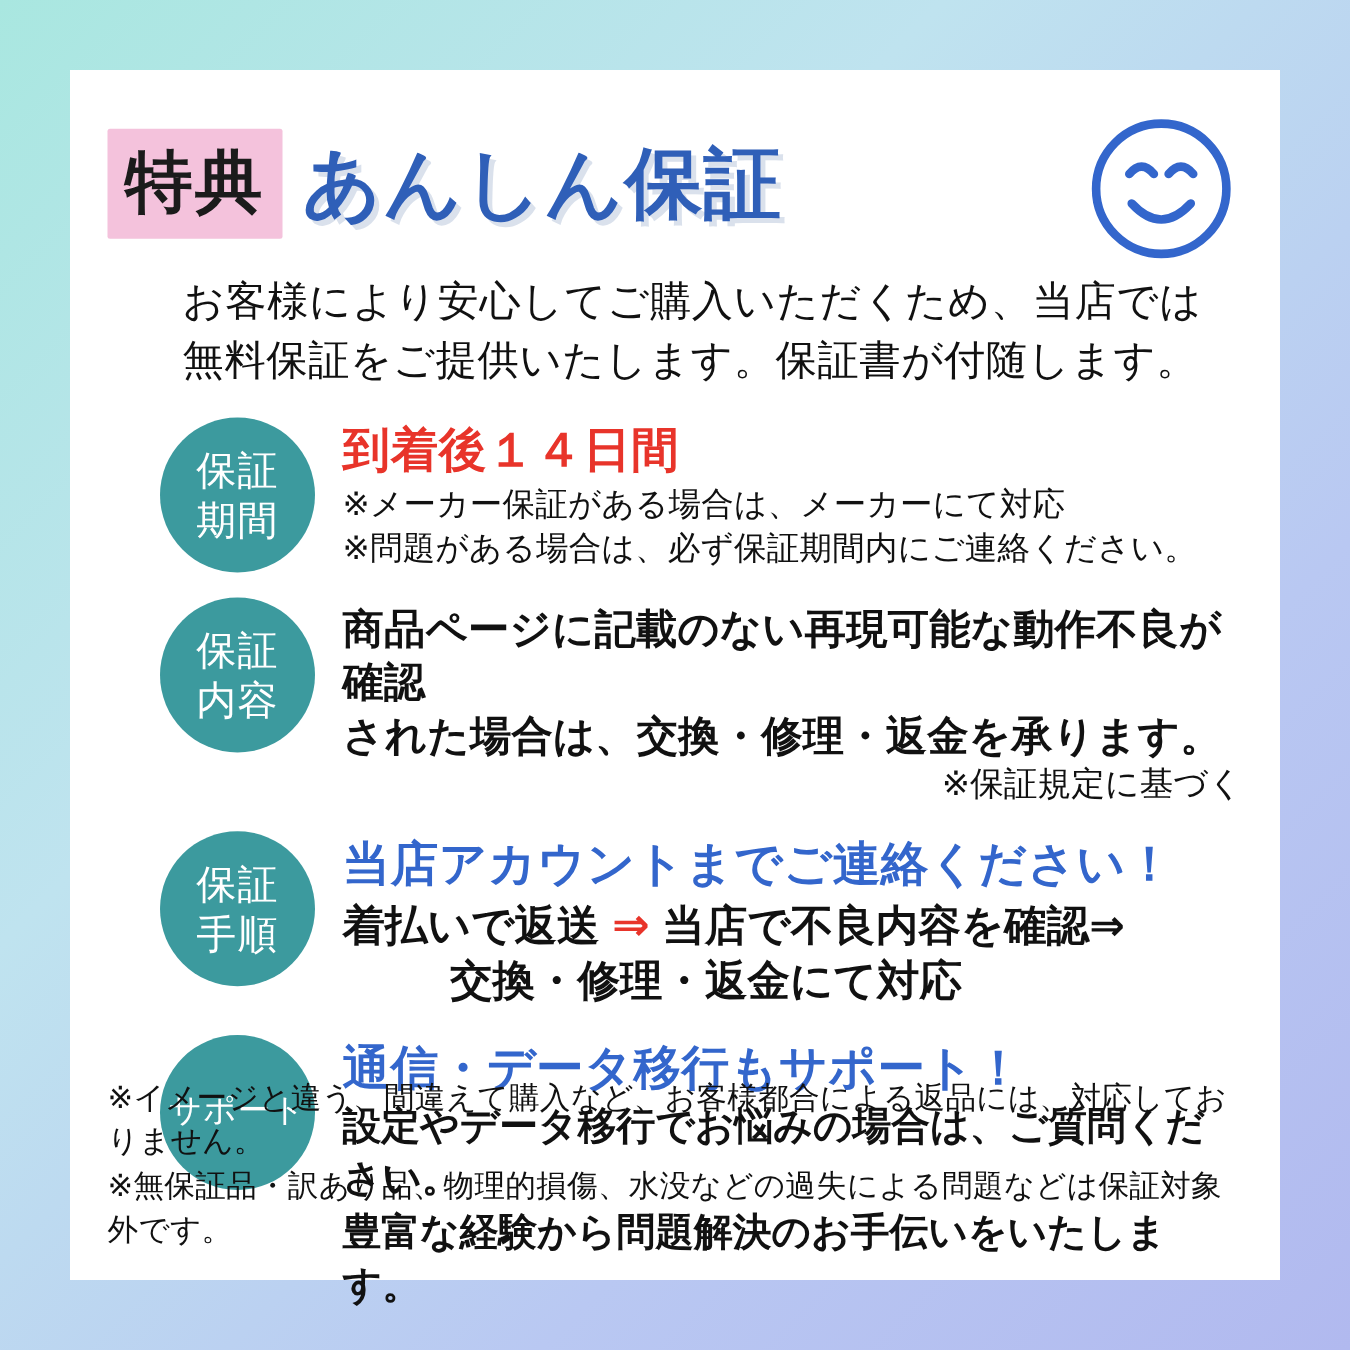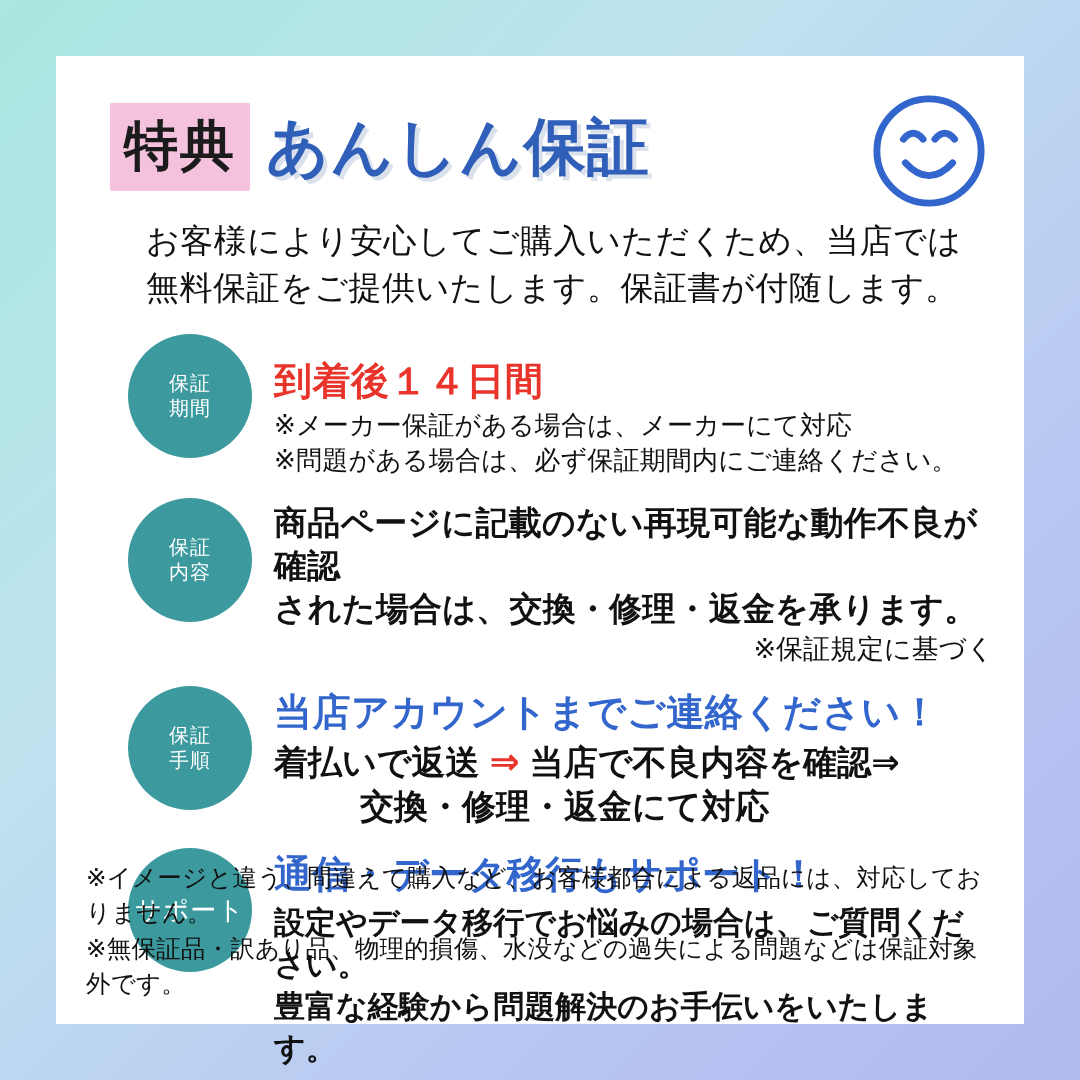--- a/index.html
+++ b/index.html
@@ -31,21 +31,20 @@
     box-sizing: border-box;
     padding: 26px 30px 18px 30px;
   }
 
   
   .header {
     position: relative;
     height: 130px;
     display: flex;
     align-items: center;
-    margin-left: 24px;
   }
   .badge {
     background: #f4c2dc;
     color: #1b1b1b;
     font-weight: 700;
     font-size: 54px;
     letter-spacing: 2px;
     padding: 16px 14px 18px 14px;
     line-height: 1;
     border-radius: 2px;
@@ -91,42 +90,42 @@
     flex: 0 0 auto;
     width: 124px;
     height: 124px;
     border-radius: 50%;
     background: #3c9a9e;
     color: #ffffff;
     display: flex;
     flex-direction: column;
     align-items: center;
     justify-content: center;
-    font-size: 20px;
+    font-size: 32px;
     line-height: 1.25;
     letter-spacing: 1px;
     margin-right: 22px;
     margin-left: 42px;
   }
   .pill.small {
     font-size: 26px;
     justify-content: center;
   }
   .rowbody {
     flex: 1 1 auto;
     padding-top: 4px;
   }
   .r-title {
     font-weight: 700;
     font-size: 38px;
     line-height: 1.18;
     margin-bottom: 4px;
     letter-spacing: 0.5px;
   }
-  .r-title.red { color: #e8342a; margin-top: 21px; }
+  .r-title.red { color: #e8342a; }
   .r-title.blue { color: #3366cc; }
   .r-note {
     font-size: 26px;
     line-height: 1.36;
     color: #111111;
     letter-spacing: 0.2px;
   }
   .r-text {
     font-size: 33px;
     font-weight: 700;

